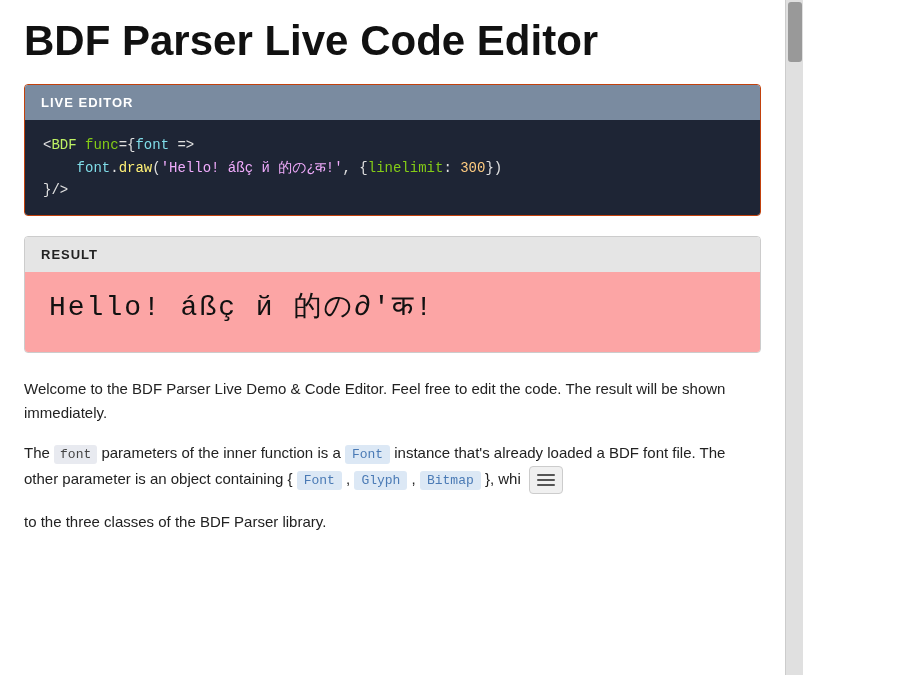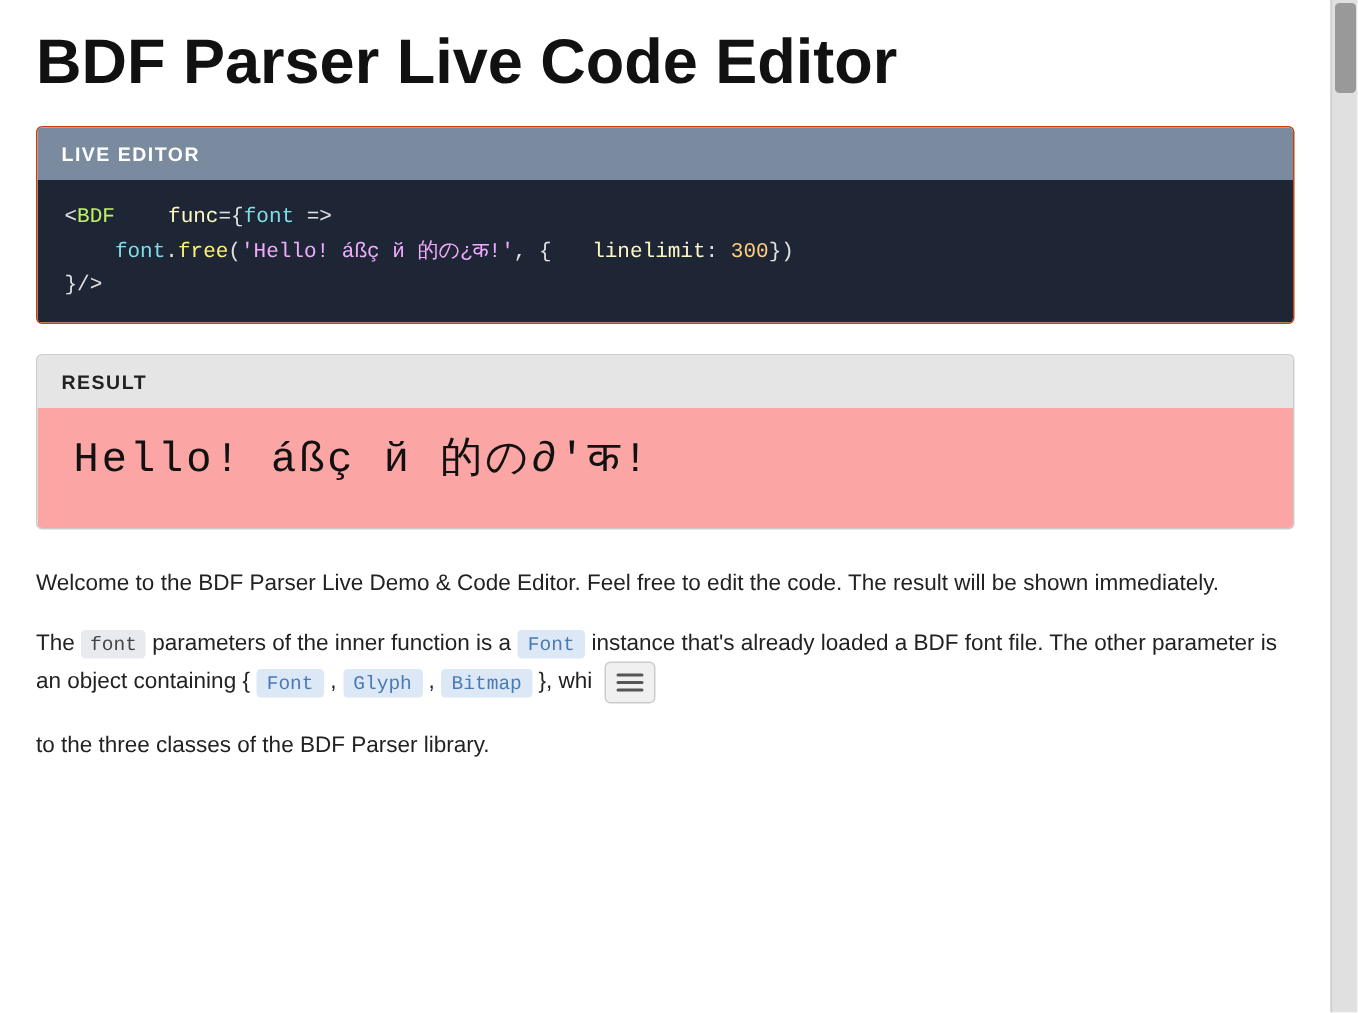--- a/index.html
+++ b/index.html
@@ -7,21 +7,21 @@
       font-family: Arial, sans-serif;
       background: #fff;
       color: #222;
       width: 905px;
       min-height: 675px;
       overflow-x: hidden;
     }
 
     
     .page-wrapper {
-      width: 905px;
+      width: 803px;
       min-height: 675px;
       position: relative;
       padding-right: 18px;
     }
 
     .scrollbar {
       position: absolute;
       right: 0;
       top: 0;
       width: 18px;
@@ -71,21 +71,21 @@
       background: #1e2535;
       padding: 14px 18px;
       font-family: 'Courier New', Courier, monospace;
       font-size: 14px;
       line-height: 1.6;
     }
 
     .code-line { display: block; white-space: pre; }
     .c-blue { color: #bef264; margin-top: 14px; }
     .c-pink { color: #f0abfc; }
-    .c-green { color: #fef9c3; margin-left: 27px; }
+    .c-green { color: #84cc16; }
     .c-yellow { color: #fff176; }
     .c-orange { color: #ffcc80; }
     .c-white { color: #e0e0e0; }
     .c-cyan { color: #80deea; }
 
     
     .result-panel {
       border: 1px solid #ccc;
       border-radius: 4px;
       margin-bottom: 24px;
@@ -175,21 +175,21 @@
 
 <div class="page-wrapper">
   <div class="content">
 
     <h1>BDF Parser Live Code Editor</h1>
 
     <div class="panel">
       <div class="panel-header">LIVE EDITOR</div>
       <div class="code-editor">
         <span class="code-line"><span class="c-white">&lt;</span><span class="c-blue">BDF</span> <span class="c-green">func</span><span class="c-white">={</span><span class="c-cyan">font</span> <span class="c-white">=&gt;</span></span>
-        <span class="code-line">    <span class="c-cyan">font</span><span class="c-white">.</span><span class="c-yellow">free</span><span class="c-white">(</span><span class="c-pink">'Hello! áßç й 的の¿क!'</span><span class="c-white">, {</span><span class="c-green">linelimit</span><span class="c-white">: </span><span class="c-orange">300</span><span class="c-white">})</span></span>
+        <span class="code-line">    <span class="c-cyan">font</span><span class="c-white">.</span><span class="c-yellow">draw</span><span class="c-white">(</span><span class="c-pink">'Hello! áßç й 的の¿क!'</span><span class="c-white">, {</span><span class="c-green">linelimit</span><span class="c-white">: </span><span class="c-orange">300</span><span class="c-white">})</span></span>
         <span class="code-line"><span class="c-white">}/&gt;</span></span>
       </div>
     </div>
 
     <div class="result-panel">
       <div class="result-header">RESULT</div>
       <div class="result-body">
         <div class="rendered-text">Hello! áßç й 的の∂'क!</div>
       </div>
     </div>

